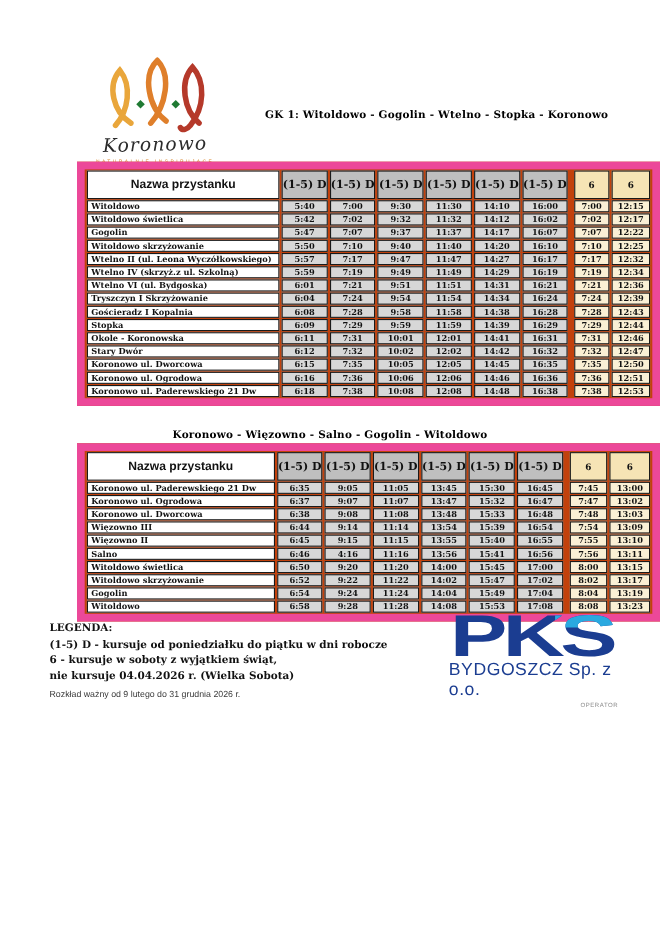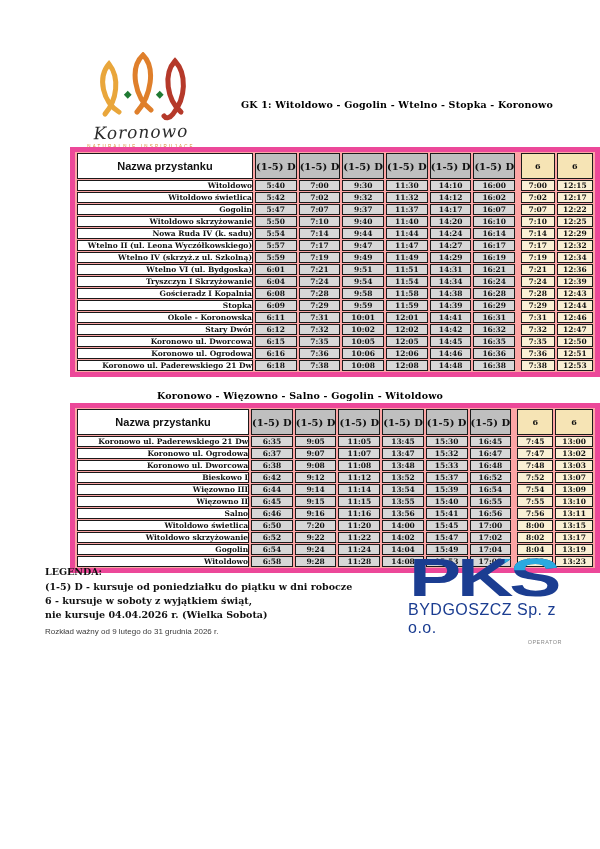--- a/index.html
+++ b/index.html
@@ -21,34 +21,34 @@
   
   .route-title{
     position:absolute;font-weight:bold;font-size:9.5px;letter-spacing:.2px;
     text-align:center;color:#000;
   }
   .route-title.outbound{left:232px;top:99px;width:330px;}
   .route-title.return{left:42px;top:390px;width:516px;}
   
   .timetable{
     position:absolute;left:42px;border-collapse:separate;border-spacing:2px 1px;
-    background:#fca5a5;border:5px solid #ec4899;table-layout:fixed;margin-left:28px;
+    background:#c2410c;border:7px solid #ec4899;table-layout:fixed;margin-left:28px;
   }
   .timetable.first{top:147px;}
   .timetable.second{top:403px;}
   .timetable th,.timetable td{
     border:1px solid #1a1a1a;vertical-align:middle;padding:0;
     font-weight:bold;white-space:nowrap;overflow:hidden;
   }
   .timetable th.name-col{
     width:176px;font-family:"Liberation Sans", sans-serif;font-size:11px;
     text-align:center;background:#ffffff;height:24px;
   }
   .timetable td.name-col{
-    width:176px;font-size:7.5px;text-align:right;padding-left:3px;background:#ffffff;height:8px;
+    width:176px;font-size:7.5px;text-align:left;padding-left:3px;background:#ffffff;height:8px;
   }
   .timetable th.wd{width:37px;background:#bfbfbf;font-size:10px;text-align:center;}
   .timetable th.sat{width:42px;background:#f6e4b5;font-size:8px;text-align:center;}
   .timetable td.wd{width:37px;background:#d7d7d7;font-size:7.5px;text-align:center;height:8px;}
   .timetable td.sat{width:42px;background:#faf0d5;font-size:7.5px;text-align:center;height:8px;}
   .timetable .gap{width:3px;border:none;background:transparent;padding:0;}
   
   .legend{position:absolute;left:45px;top:566px;width:340px;}
   .legend-heading{font-weight:bold;font-size:9.5px;margin-bottom:3px;}
   .legend-line{font-weight:bold;font-size:9.5px;line-height:14px;}
@@ -147,32 +147,20 @@
         <td class="wd">7:10</td>
         <td class="wd">9:40</td>
         <td class="wd">11:40</td>
         <td class="wd">14:20</td>
         <td class="wd">16:10</td>
         <td class="gap"></td>
         <td class="sat">7:10</td>
         <td class="sat">12:25</td>
       </tr>
       <tr>
-        <td class="name-col">Nowa Ruda IV (k. sadu)</td>
-        <td class="wd">5:54</td>
-        <td class="wd">7:14</td>
-        <td class="wd">9:44</td>
-        <td class="wd">11:44</td>
-        <td class="wd">14:24</td>
-        <td class="wd">16:14</td>
-        <td class="gap"></td>
-        <td class="sat">7:14</td>
-        <td class="sat">12:29</td>
-      </tr>
-      <tr>
         <td class="name-col">Wtelno II (ul. Leona Wyczółkowskiego)</td>
         <td class="wd">5:57</td>
         <td class="wd">7:17</td>
         <td class="wd">9:47</td>
         <td class="wd">11:47</td>
         <td class="wd">14:27</td>
         <td class="wd">16:17</td>
         <td class="gap"></td>
         <td class="sat">7:17</td>
         <td class="sat">12:32</td>
@@ -346,32 +334,20 @@
         <td class="wd">9:08</td>
         <td class="wd">11:08</td>
         <td class="wd">13:48</td>
         <td class="wd">15:33</td>
         <td class="wd">16:48</td>
         <td class="gap"></td>
         <td class="sat">7:48</td>
         <td class="sat">13:03</td>
       </tr>
       <tr>
-        <td class="name-col">Bieskowo I</td>
-        <td class="wd">6:42</td>
-        <td class="wd">9:12</td>
-        <td class="wd">11:12</td>
-        <td class="wd">13:52</td>
-        <td class="wd">15:37</td>
-        <td class="wd">16:52</td>
-        <td class="gap"></td>
-        <td class="sat">7:52</td>
-        <td class="sat">13:07</td>
-      </tr>
-      <tr>
         <td class="name-col">Więzowno III</td>
         <td class="wd">6:44</td>
         <td class="wd">9:14</td>
         <td class="wd">11:14</td>
         <td class="wd">13:54</td>
         <td class="wd">15:39</td>
         <td class="wd">16:54</td>
         <td class="gap"></td>
         <td class="sat">7:54</td>
         <td class="sat">13:09</td>
@@ -384,33 +360,33 @@
         <td class="wd">13:55</td>
         <td class="wd">15:40</td>
         <td class="wd">16:55</td>
         <td class="gap"></td>
         <td class="sat">7:55</td>
         <td class="sat">13:10</td>
       </tr>
       <tr>
         <td class="name-col">Salno</td>
         <td class="wd">6:46</td>
-        <td class="wd">9:16</td>
+        <td class="wd">4:16</td>
         <td class="wd">11:16</td>
         <td class="wd">13:56</td>
         <td class="wd">15:41</td>
         <td class="wd">16:56</td>
         <td class="gap"></td>
         <td class="sat">7:56</td>
         <td class="sat">13:11</td>
       </tr>
       <tr>
         <td class="name-col">Witoldowo świetlica</td>
         <td class="wd">6:50</td>
-        <td class="wd">7:20</td>
+        <td class="wd">9:20</td>
         <td class="wd">11:20</td>
         <td class="wd">14:00</td>
         <td class="wd">15:45</td>
         <td class="wd">17:00</td>
         <td class="gap"></td>
         <td class="sat">8:00</td>
         <td class="sat">13:15</td>
       </tr>
       <tr>
         <td class="name-col">Witoldowo skrzyżowanie</td>

